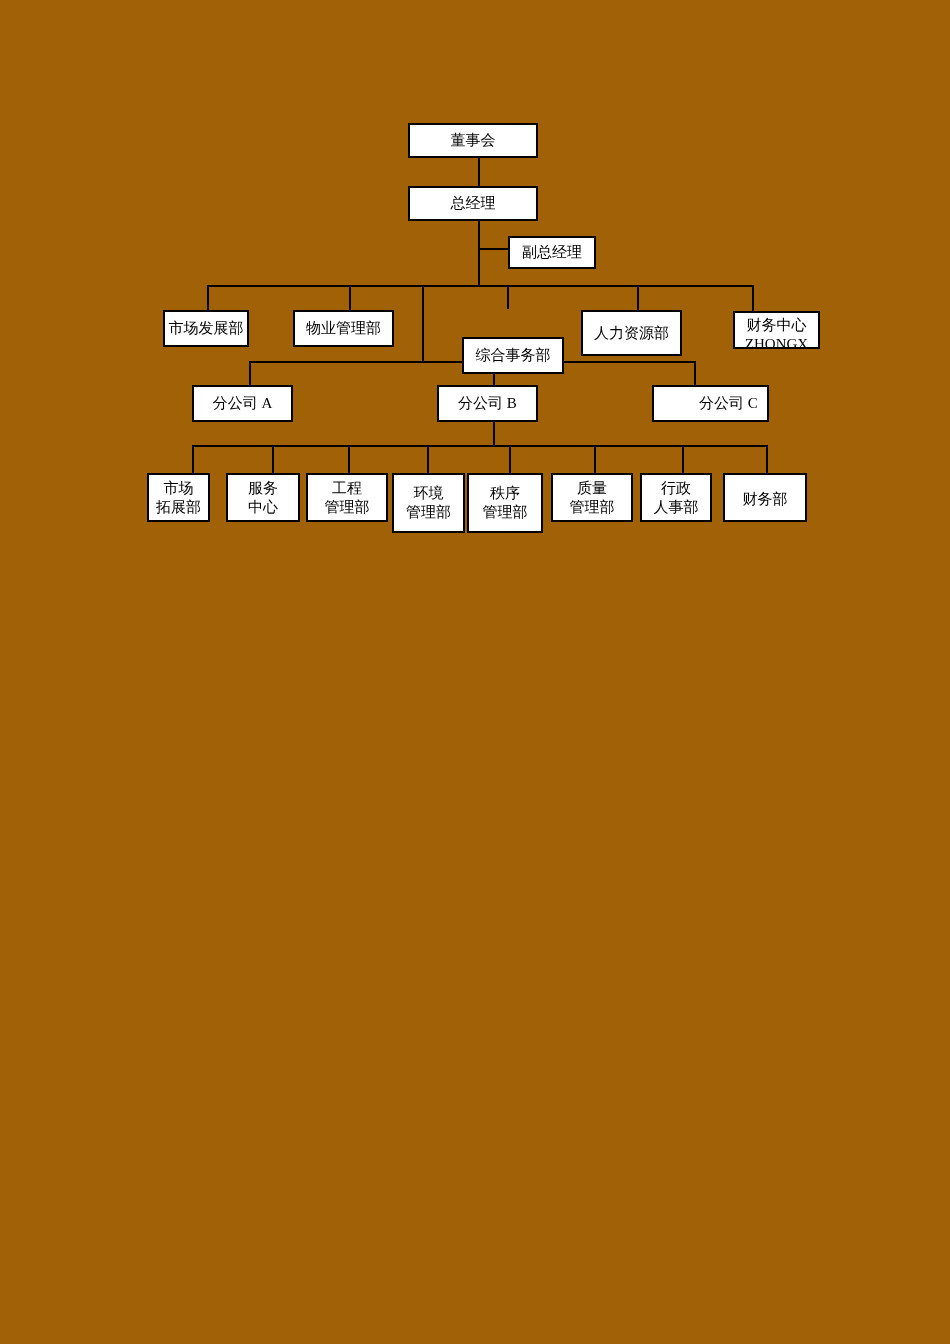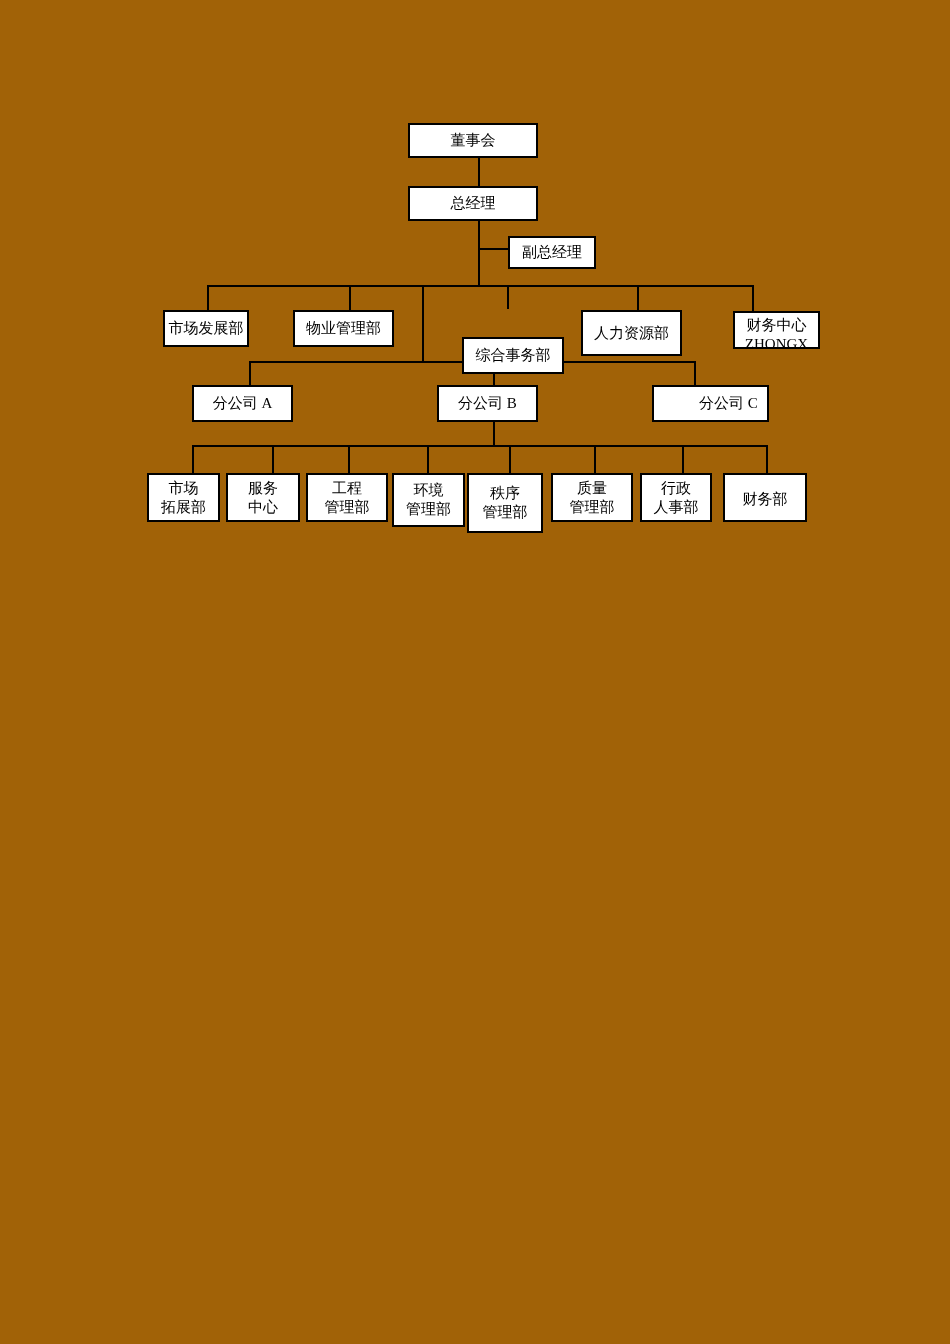--- a/index.html
+++ b/index.html
@@ -106,33 +106,33 @@
       </div>
       <div class="org-node" style="left: 192px; top: 385px; width: 101px; height: 37px;">
         <span class="org-node-line">分公司 A</span>
       </div>
       <div class="org-node" style="left: 437px; top: 385px; width: 101px; height: 37px;">
         <span class="org-node-line">分公司 B</span>
       </div>
       <div class="org-node" style="left: 652px; top: 385px; width: 117px; height: 37px; padding-left: 36px;">
         <span class="org-node-line">分公司 C</span>
       </div>
-      <div class="org-node" style="left: 147px; top: 473px; width: 73px; height: 49px;">
+      <div class="org-node" style="left: 147px; top: 473px; width: 63px; height: 49px;">
         <span class="org-node-line">市场</span>
         <span class="org-node-line">拓展部</span>
       </div>
       <div class="org-node" style="left: 226px; top: 473px; width: 74px; height: 49px;">
         <span class="org-node-line">服务</span>
         <span class="org-node-line">中心</span>
       </div>
       <div class="org-node" style="left: 306px; top: 473px; width: 82px; height: 49px;">
         <span class="org-node-line">工程</span>
         <span class="org-node-line">管理部</span>
       </div>
-      <div class="org-node" style="left: 392px; top: 473px; width: 73px; height: 54px;">
+      <div class="org-node" style="left: 392px; top: 473px; width: 73px; height: 60px;">
         <span class="org-node-line">环境</span>
         <span class="org-node-line">管理部</span>
       </div>
       <div class="org-node" style="left: 467px; top: 473px; width: 76px; height: 60px;">
         <span class="org-node-line">秩序</span>
         <span class="org-node-line">管理部</span>
       </div>
       <div class="org-node" style="left: 551px; top: 473px; width: 82px; height: 49px; justify-content: center;">
         <span class="org-node-line">质量</span>
         <span class="org-node-line">管理部</span>

